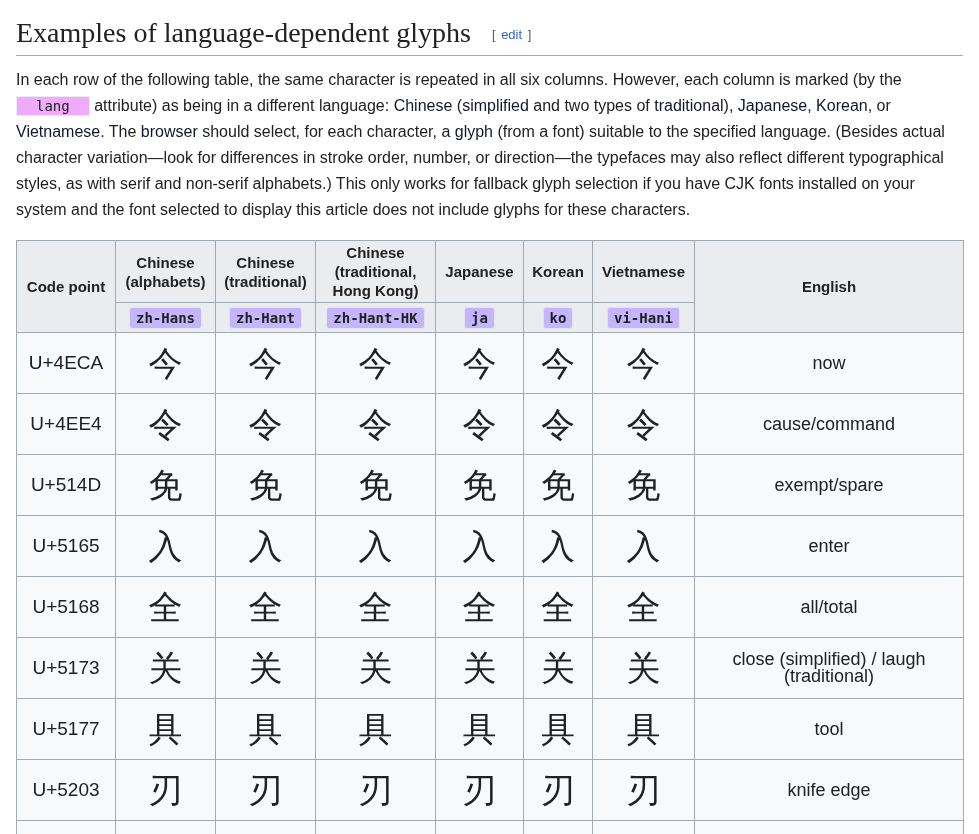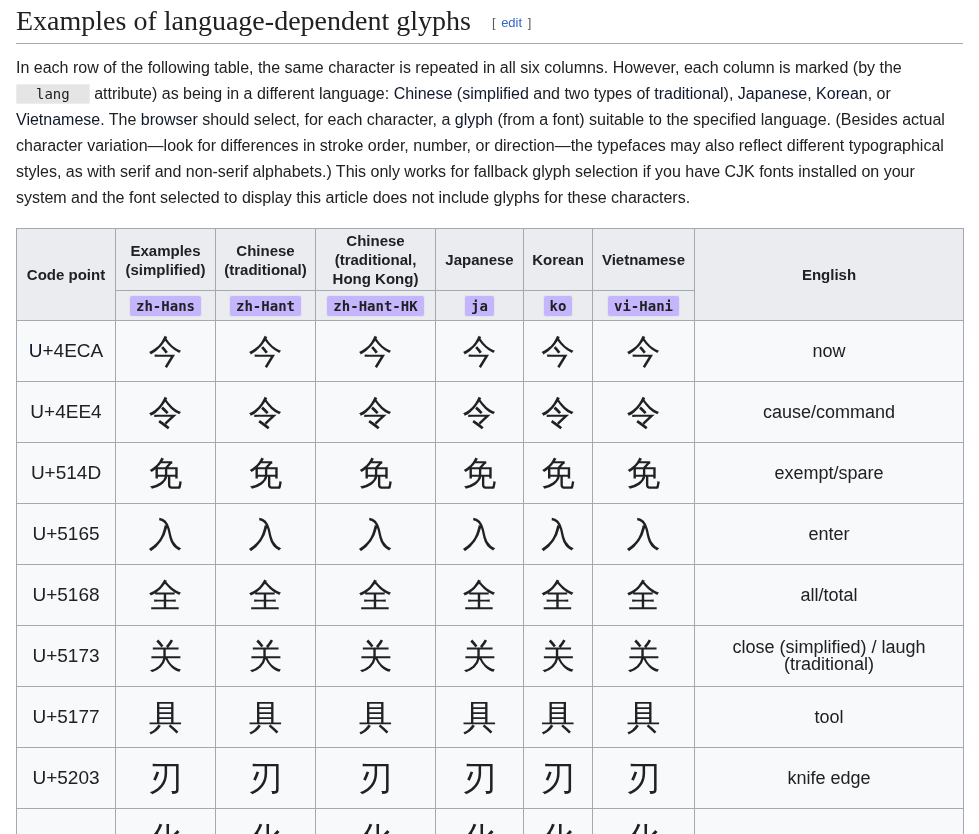--- a/index.html
+++ b/index.html
@@ -13,21 +13,21 @@
   }
   .page { padding: 0 16px; width: 979px; }
 
   
   h2.section-heading {
     font-family: "Liberation Serif", serif;
     font-weight: 400;
     font-size: 28px;
     line-height: 34px;
     margin: 0;
-    padding: 4px 0 3px 0;
+    padding: 16px 0 3px 0;
     border-bottom: 1px solid #a2a9b1;
   }
   .editsection {
     font-family: "Liberation Sans", sans-serif;
     font-size: 13px;
     font-weight: 400;
     margin-left: 14px;
     vertical-align: 3px;
     white-space: nowrap;
     color: #54595d;
@@ -38,21 +38,21 @@
   p.intro {
     font-size: 16px;
     line-height: 26px;
     margin: 11px 0 17px 0;
     max-width: 947px;
   }
   a.wlink { color: #0f172a; text-decoration: none; cursor: pointer; }
   code.chip {
     font-family: "DejaVu Sans Mono", monospace;
     font-size: 14px;
-    background: #e5e5e5;
+    background: #f0abfc;
     border: 1px solid #eaecf0;
     border-radius: 2px;
     padding: 1px 19px;
   }
 
   
   table.glyph-table {
     border-collapse: collapse;
     table-layout: fixed;
     width: 947px;
@@ -110,21 +110,21 @@
         <col style="width:100px">
       <col style="width:120px">
         <col style="width:88px">
         <col style="width:69px">
       <col style="width:102px">
         <col style="width:269px">
     </colgroup>
     <thead>
       <tr class="hdr-langs">
         <th rowspan="2">Code point</th>
-        <th>Examples (simplified)</th>
+        <th>Chinese (alphabets)</th>
         <th>Chinese (traditional)</th>
         <th>Chinese (traditional, Hong Kong)</th>
         <th>Japanese</th>
         <th>Korean</th>
         <th>Vietnamese</th>
         <th rowspan="2">English</th>
       </tr>
       <tr class="hdr-codes">
         <th><code class="lang-chip">zh-Hans</code></th>
         <th><code class="lang-chip">zh-Hant</code></th>

